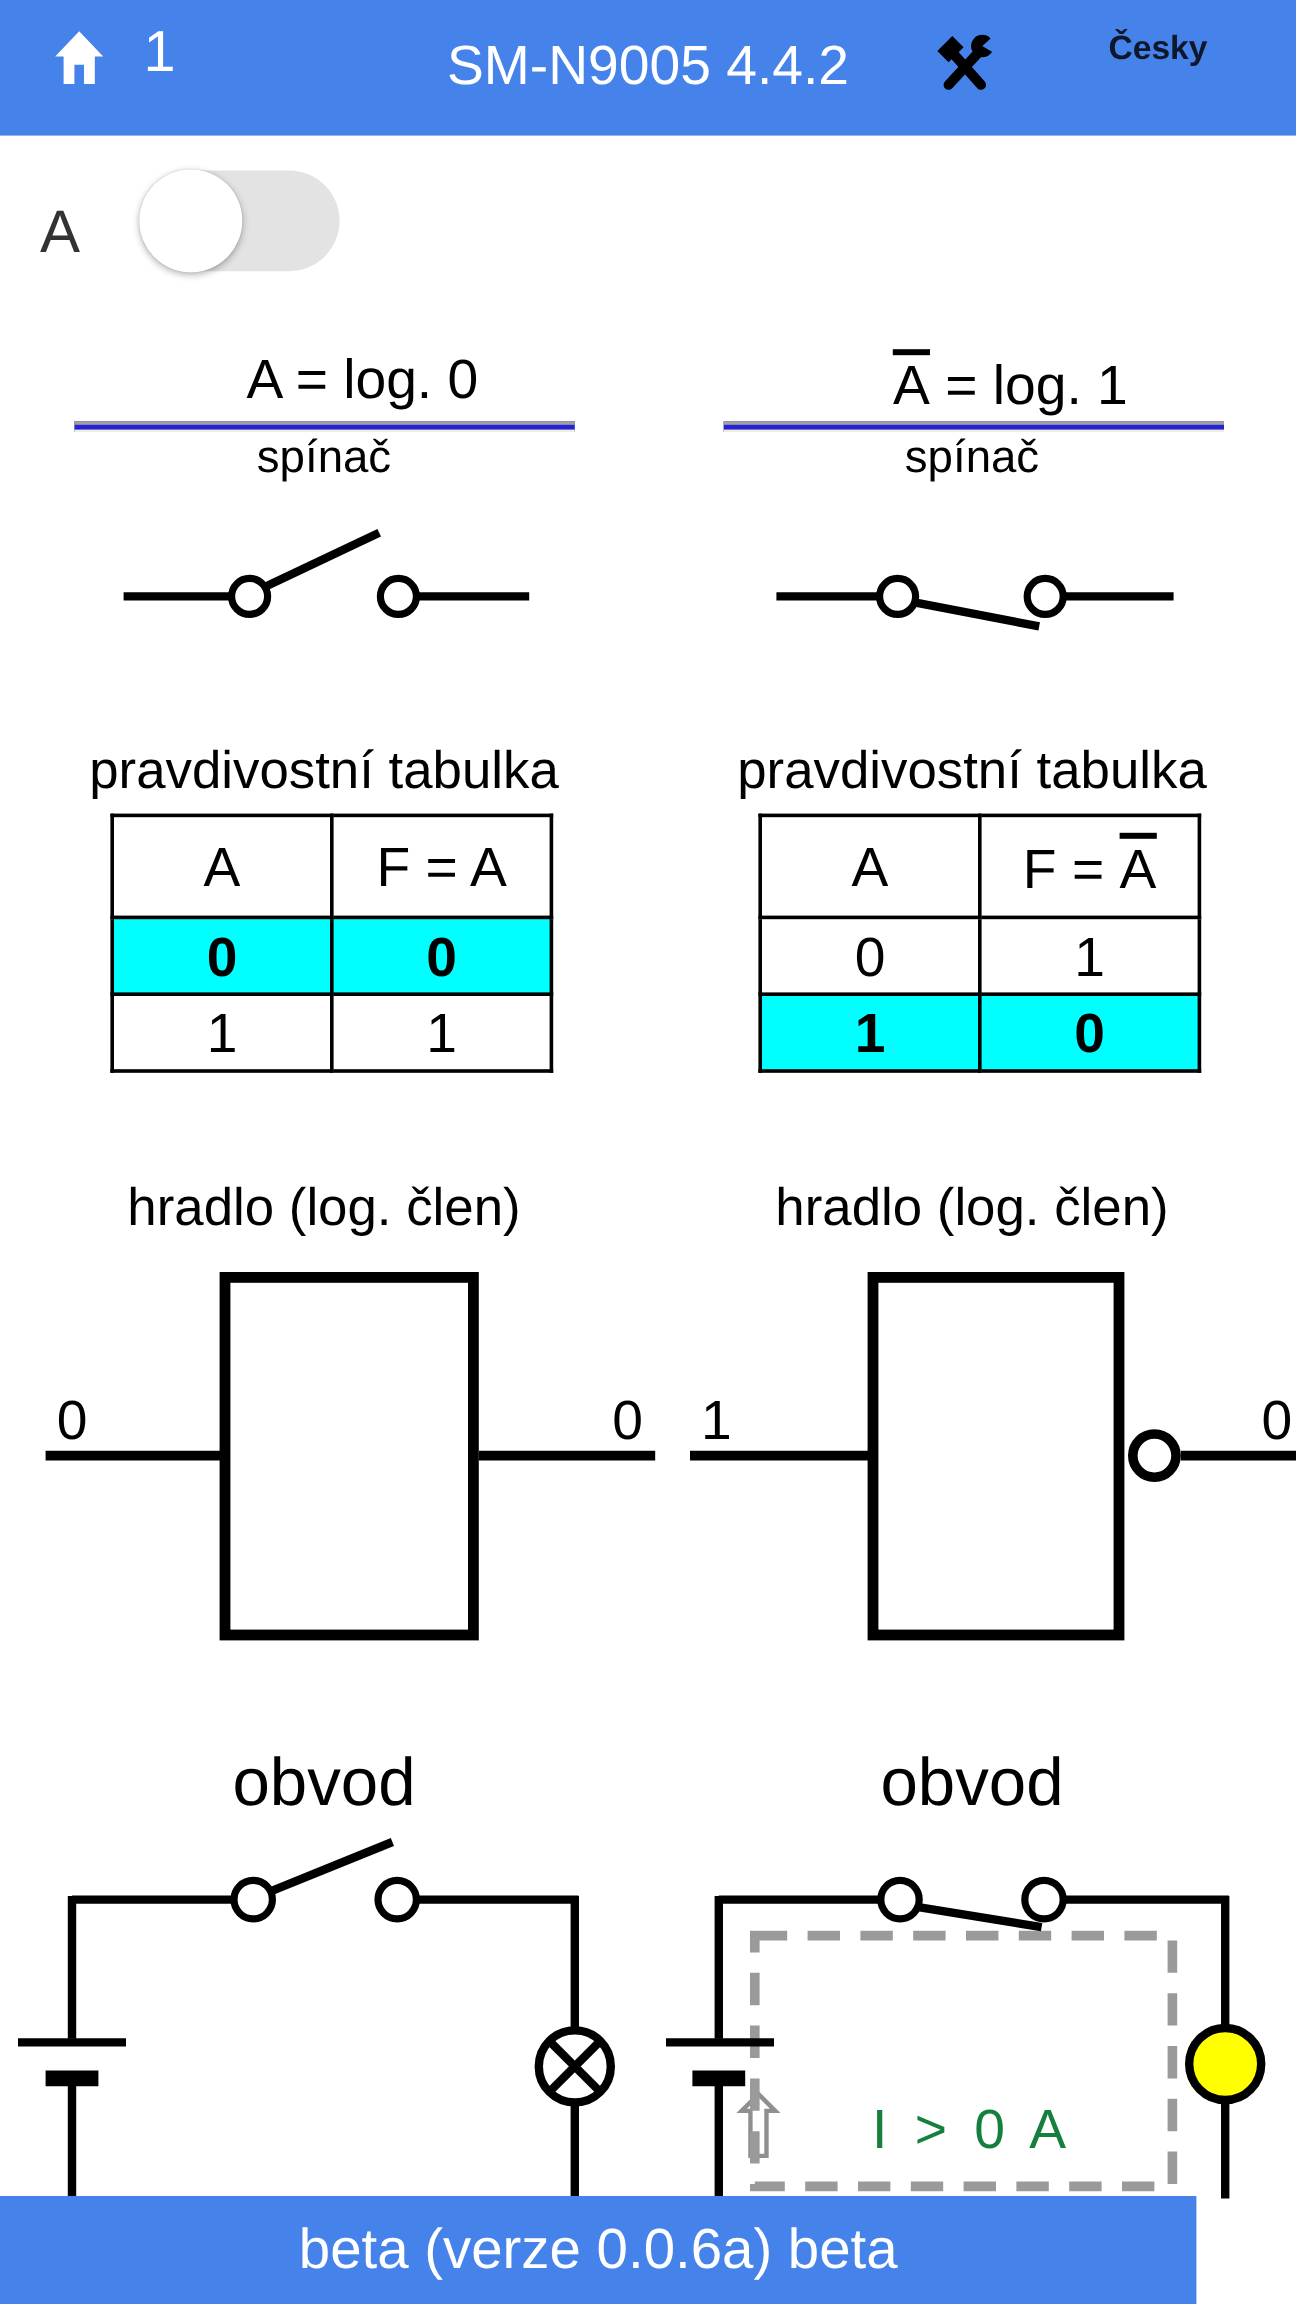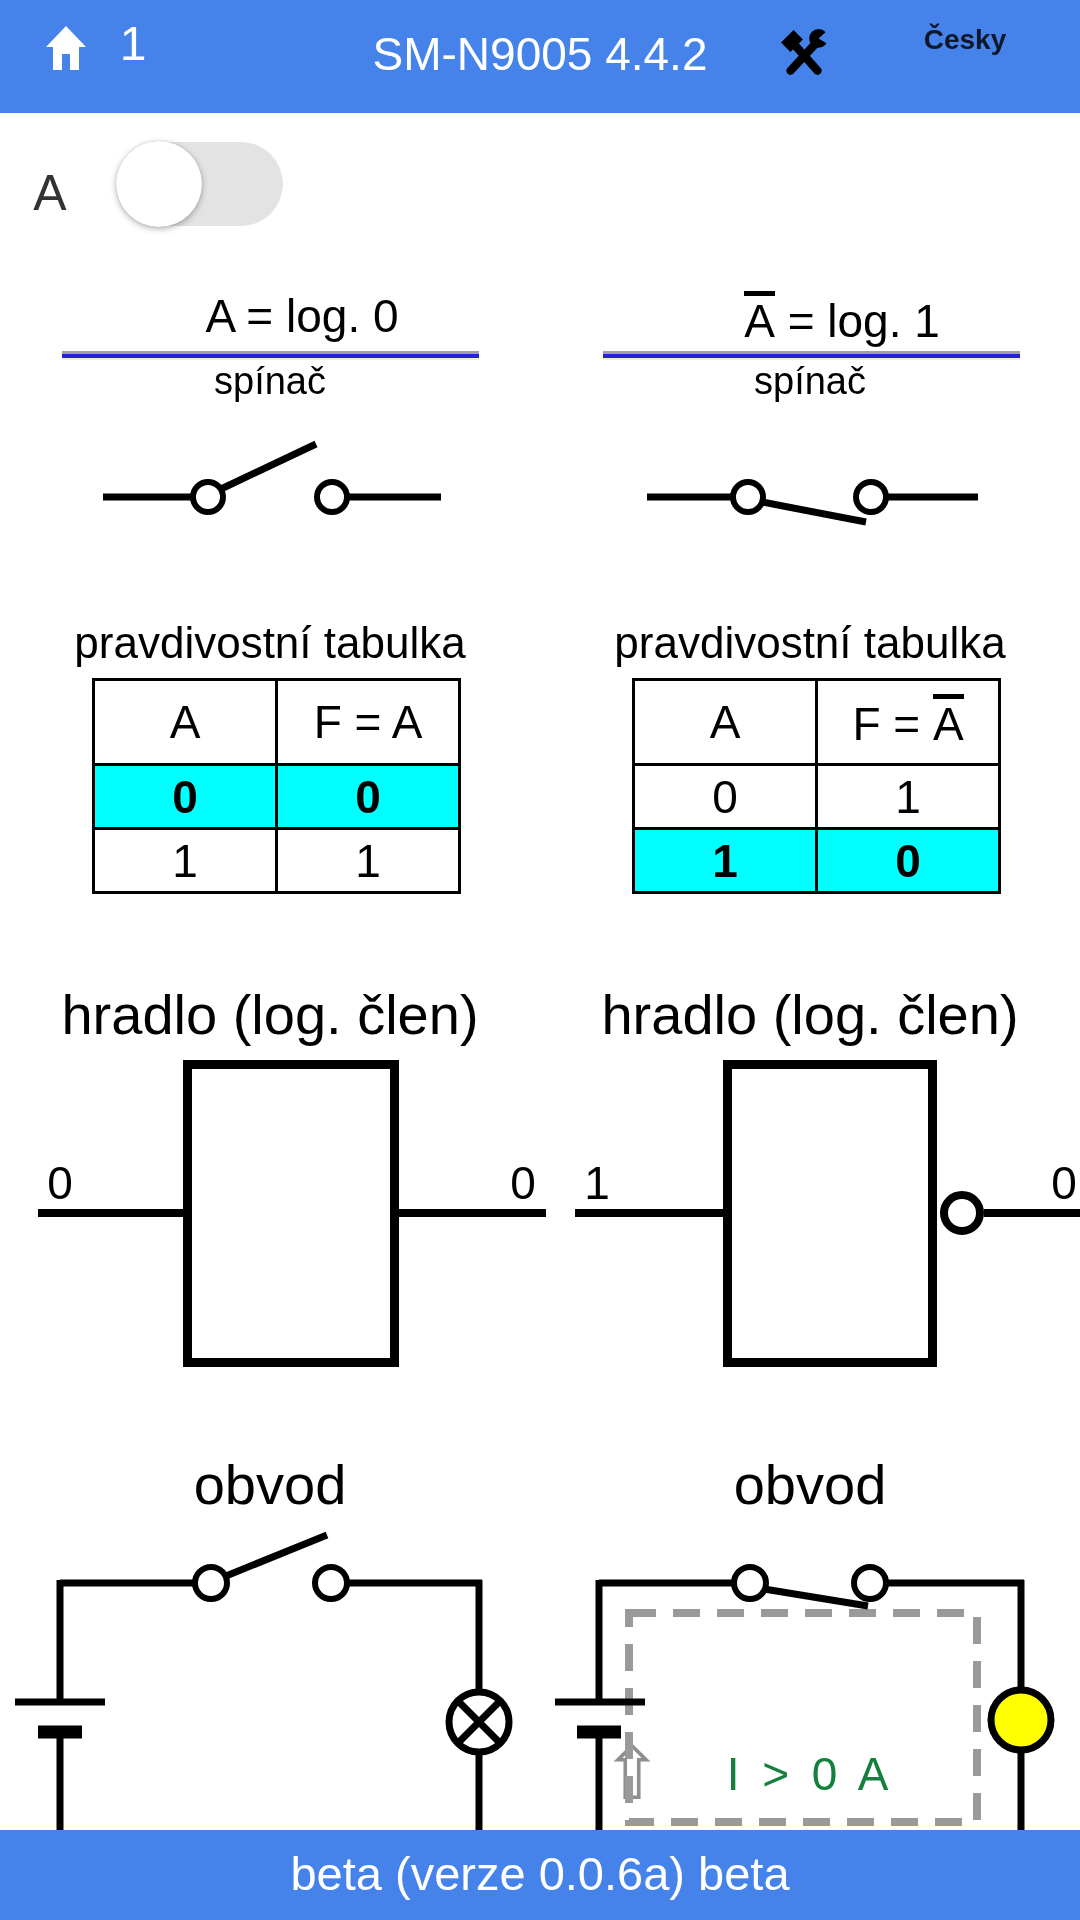--- a/index.html
+++ b/index.html
@@ -16,40 +16,40 @@
   .toggle{position:absolute;left:117px;top:142px;width:166px;height:84px;background:#e3e3e3;border-radius:42px;}
   .knob{position:absolute;left:-1px;top:-1px;width:86px;height:86px;background:#fff;border-radius:50%;
         box-shadow:0 2px 6px rgba(0,0,0,0.30),0 0 1px rgba(0,0,0,0.25);}
   
   .colcell{position:absolute;width:540px;text-align:center;}
   .h-row{top:291px;font-size:46px;line-height:50px;padding-left:32px;}
   .hr-line{position:absolute;top:351px;width:417px;height:4px;background:#2424d6;
            border-top:3px solid #a0a0a0;border-bottom:2px solid #f1edd9;}
   .sw-row{top:360px;font-size:38px;}
   .tt-row{top:618px;font-size:44px;}
-  .gl-row{top:982px;font-size:56px;}
+  .gl-row{top:982px;font-size:44px;}
   .ob-row{top:1452px;font-size:56px;}
   .ov{display:inline-block;border-top:5px solid #000;padding-top:2px;line-height:1.0;}
   
   .ttable{position:absolute;border-collapse:collapse;table-layout:fixed;width:360px;
           font-size:46px;text-align:center;background:#fff;}
   .ttable th,.ttable td{border:3px solid #000;width:180px;font-weight:400;padding:0;}
   .ttable th{height:82px;}
   .ttable td{height:61px;}
   .ttable tr.hl td{background:#00ffff;font-weight:bold;}
   
   .gate-val{position:absolute;top:1074px;width:100px;text-align:center;font-size:74px;}
   .io{position:absolute;top:1156px;width:56px;text-align:center;font-size:46px;}
   
   .cur-label{position:absolute;left:690px;top:1747px;width:240px;text-align:center;
              font-size:46px;letter-spacing:5px;color:#15803d;}
   .cur-arrow{position:absolute;left:596px;top:1730px;width:72px;text-align:center;
              font-size:74px;color:#8f8f8f;font-family:"DejaVu Sans",sans-serif;}
   
-  .footbar{position:absolute;left:0;top:1830px;width:1080px;height:90px;background:#4583ea;z-index:5;}
+  .footbar{position:absolute;left:0;top:1830px;width:997px;height:90px;background:#4583ea;z-index:5;}
   .foot-text{display:block;width:100%;text-align:center;font-size:47px;line-height:88px;color:#fff;}
   .artwork{position:absolute;left:0;top:0;pointer-events:none;}
 </style>
 </head>
 <body>
 
 <div class="screen">
 
   <div class="topbar">
     <svg class="abs" style="left:44px;top:23px;" width="44" height="50" viewBox="0 0 44 50">

